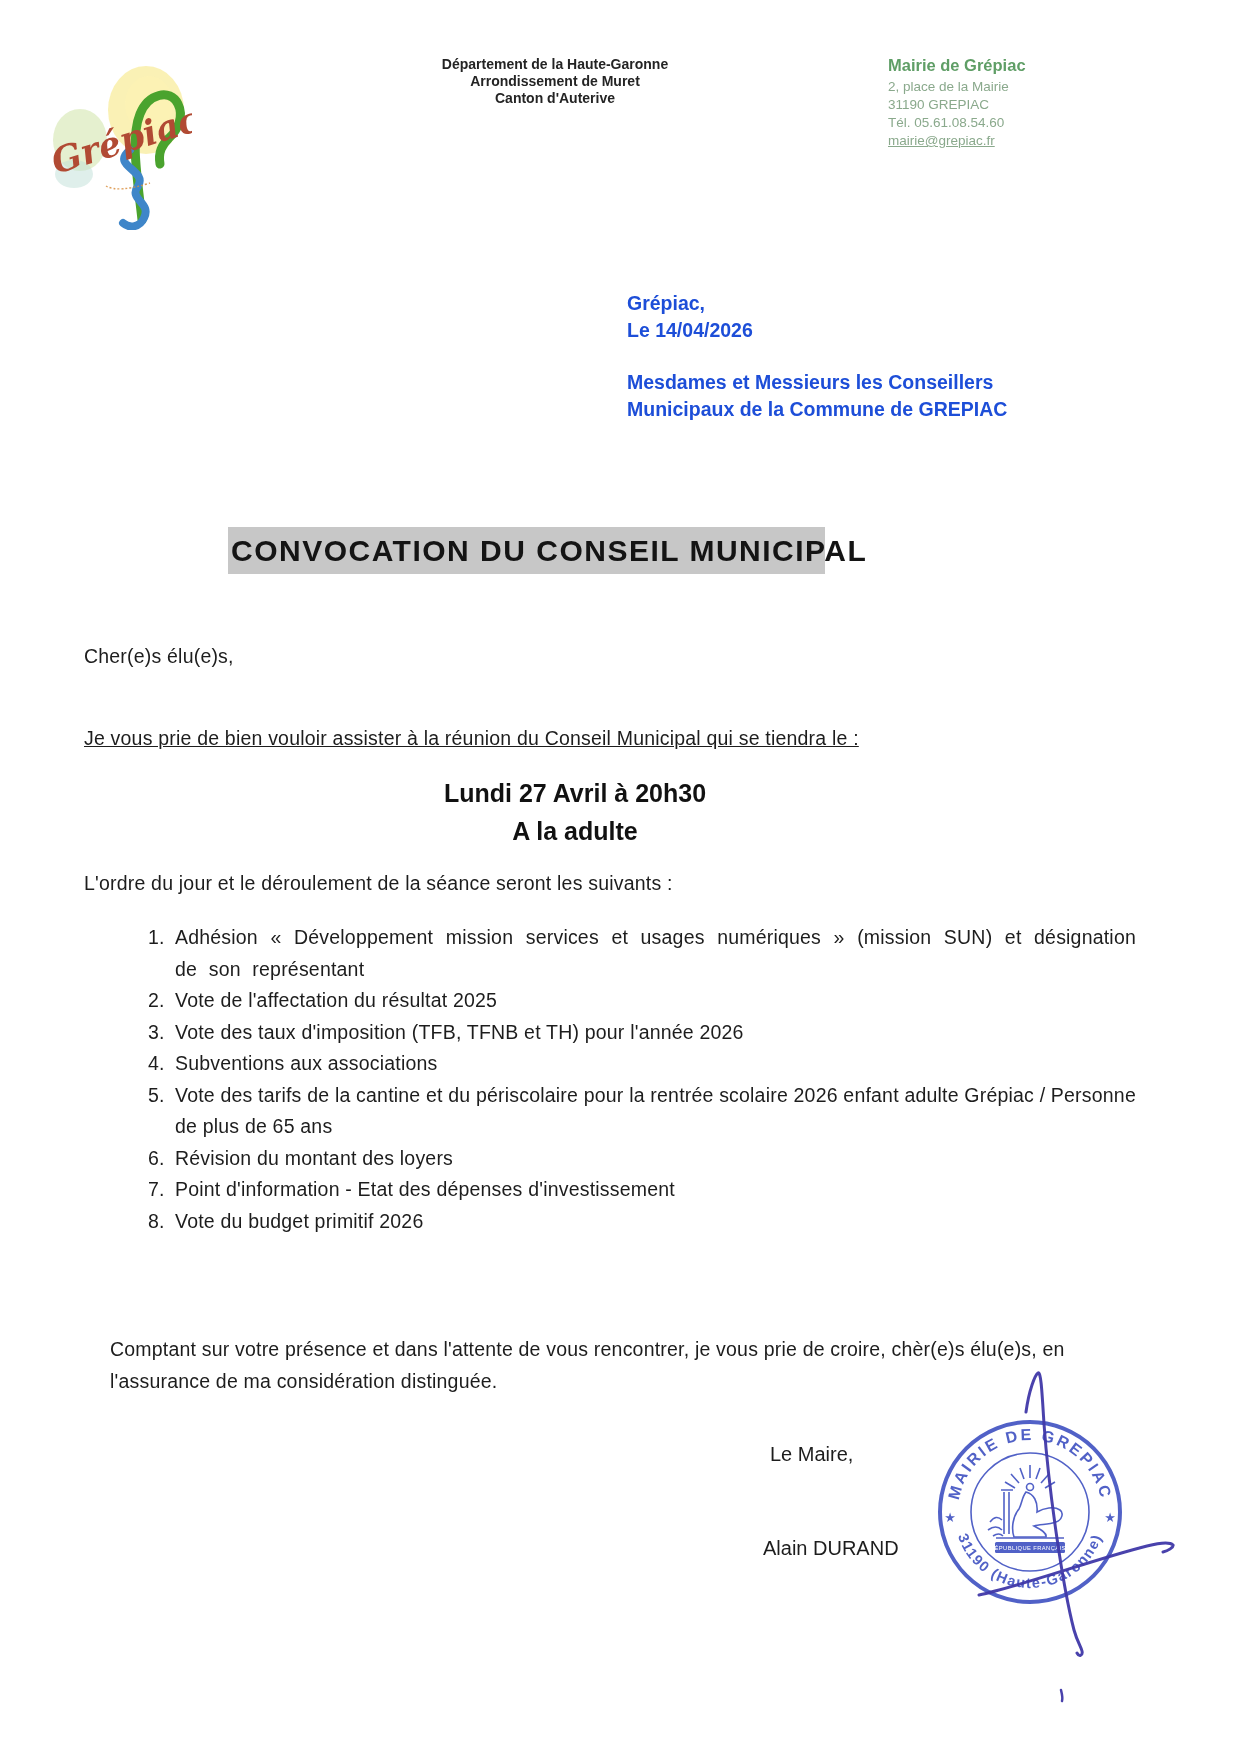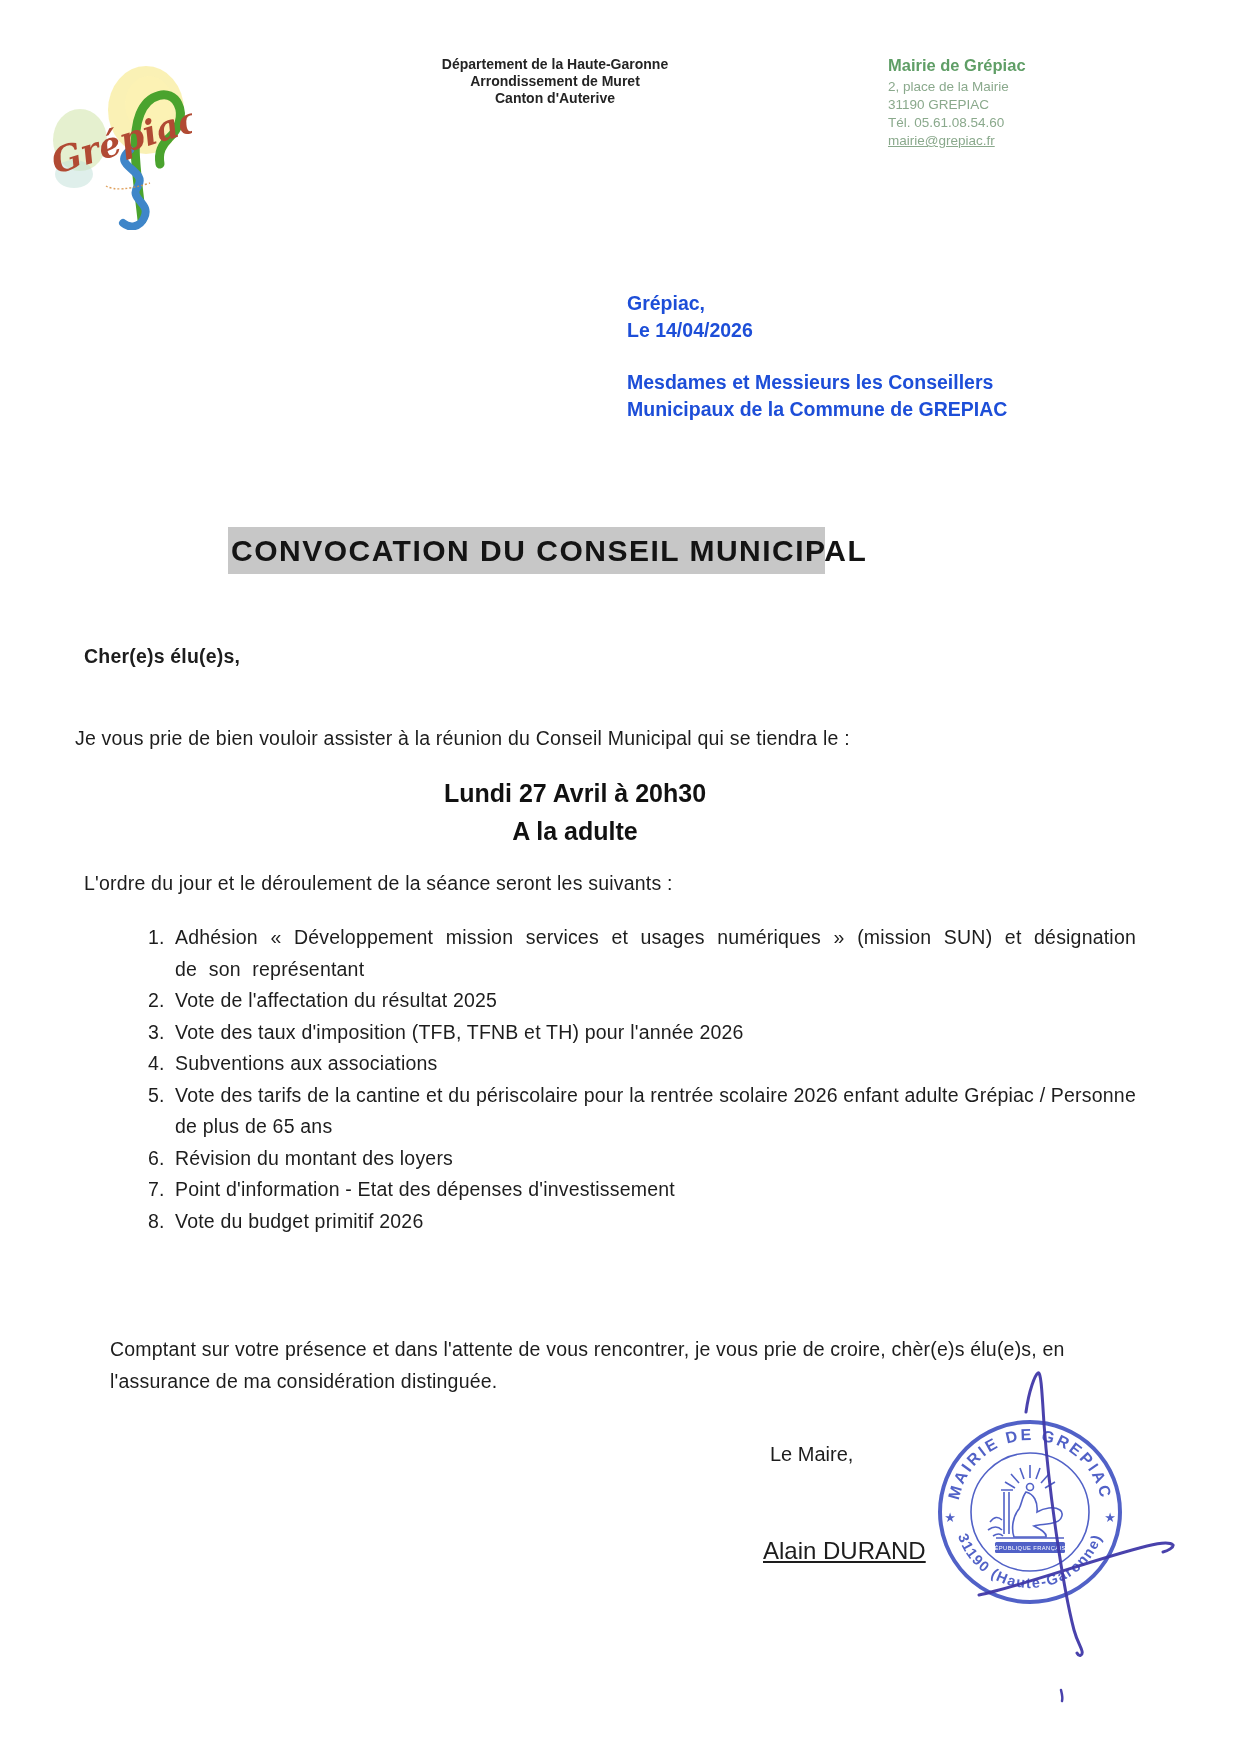--- a/index.html
+++ b/index.html
@@ -29,36 +29,36 @@
   
   .title-bar{
     position:absolute;left:228px;top:527px;width:597px;height:47px;
     background:#c7c7c7;display:flex;align-items:center;
   }
   .title-bar .title-text{
     font-size:30px;font-weight:bold;letter-spacing:1.5px;color:#141414;
     white-space:nowrap;padding-left:3px;
   }
   
-  .salutation{position:absolute;left:84px;top:645px;font-size:19.5px;letter-spacing:.2px;font-weight:bold;}
-  .intro{position:absolute;left:75px;top:727px;width:1060px;font-size:19.5px;letter-spacing:.2px;}
+  .salutation{position:absolute;left:84px;top:645px;font-size:19.5px;letter-spacing:.2px;}
+  .intro{position:absolute;left:84px;top:727px;width:1060px;font-size:19.5px;letter-spacing:.2px;text-decoration:underline;}
   .meeting{
     position:absolute;left:0;top:774px;width:1150px;text-align:center;
     font-size:25px;font-weight:bold;line-height:38px;color:#111;
   }
   .agenda-intro{position:absolute;left:84px;top:872px;width:1060px;font-size:19.5px;letter-spacing:.2px;}
   .agenda{position:absolute;left:148px;top:922px;width:988px;font-size:19.5px;letter-spacing:.2px;}
   .agenda-item{display:flex;line-height:31.5px;}
   .agenda-item .num{flex:none;width:27px;}
   .agenda-item .txt{flex:1;}
   .agenda-item .txt.justify{text-align:justify;word-spacing:6px;}
   
   .closing{position:absolute;left:110px;top:1333px;width:1032px;font-size:19.5px;line-height:32px;letter-spacing:.2px;}
   .signoff{position:absolute;left:770px;top:1443px;font-size:20px;}
-  .signatory{position:absolute;left:763px;top:1537px;font-size:24px;text-decoration:underline;}
+  .signatory{position:absolute;left:763px;top:1537px;font-size:20px;}
   .stamp-wrap{position:absolute;left:880px;top:1240px;width:320px;height:480px;}
 </style>
 </head>
 <body>
 
 <div class="page">
 
   <svg class="logo" viewBox="0 0 142 178" xmlns="http://www.w3.org/2000/svg">
     <ellipse cx="96" cy="58" rx="38" ry="44" fill="#f7e98e" opacity="0.65"></ellipse>
     <ellipse cx="99" cy="52" rx="24" ry="28" fill="#fdf3b4" opacity="0.8"></ellipse>

